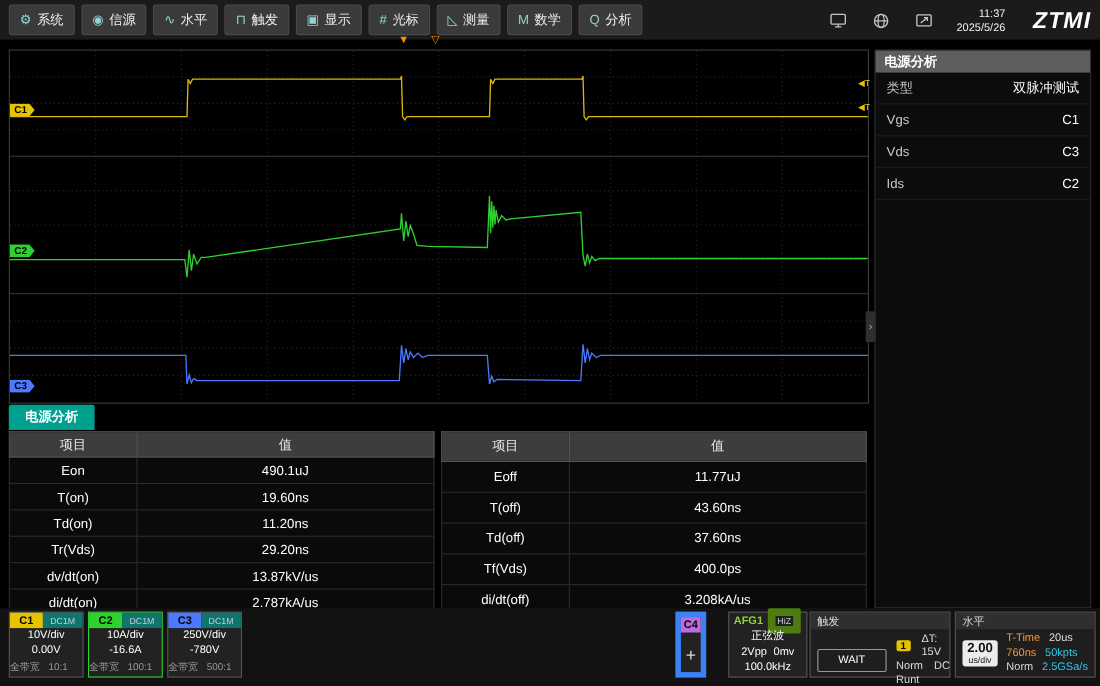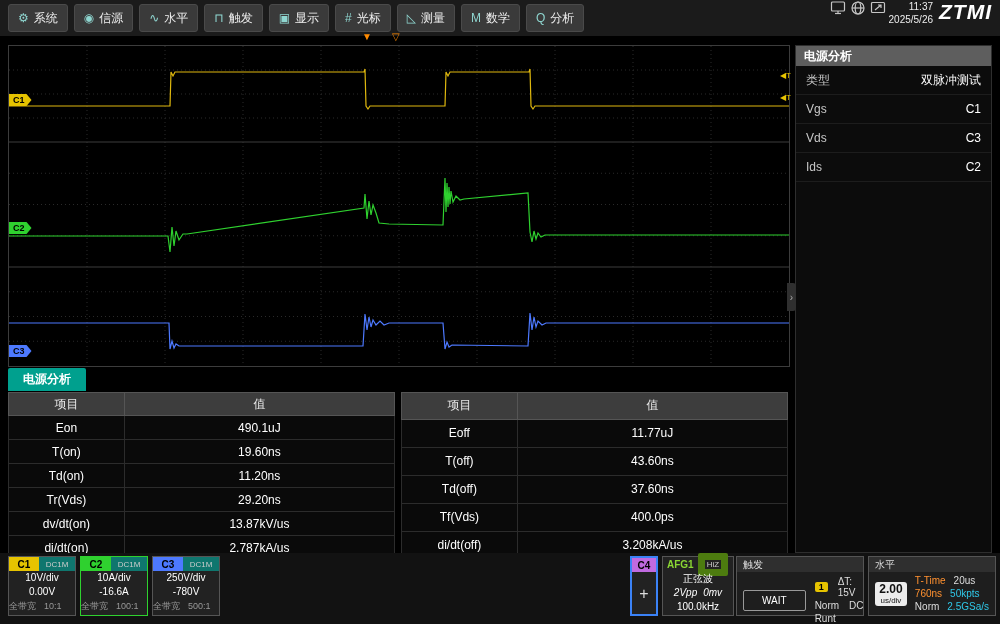--- a/index.html
+++ b/index.html
@@ -5,21 +5,21 @@
   html,body{margin:0;padding:0;background:#000;}
   body{width:1000px;height:624px;position:relative;overflow:hidden;
        font-family:"Liberation Sans",sans-serif;color:#fff;}
 
   
   .topbar{position:absolute;left:0;top:0;width:1000px;height:36px;background:#1b1b1b;
           display:flex;align-items:center;gap:6px;padding-left:8px;box-sizing:border-box;}
   .tb-btn{height:26px;background:#3a3a3a;border:1px solid #4a4a4a;border-radius:3px;
           display:flex;align-items:center;gap:5px;padding:0 9px;font-size:12px;color:#eee;cursor:pointer;}
   .tb-btn .ic{color:#8fd6d0;font-size:12px;}
-  .topright{position:absolute;right:8px;top:0;height:37px;display:flex;align-items:flex-start;gap:2px;}
+  .topright{position:absolute;right:8px;top:0;height:37px;display:flex;align-items:center;gap:21px;}
   .sm-ic{width:18px;height:16px;}
   .sm-ic svg{stroke:#c6c6c6;fill:none;stroke-width:1.2;}
   .clock{text-align:right;font-size:10px;line-height:1.3;color:#eee;}
   .logo{font-size:21px;font-weight:bold;font-style:italic;letter-spacing:1px;color:#fff;margin-left:4px;}
 
   
   .tmark{position:absolute;top:32px;font-size:10px;color:#ff8a00;line-height:1;}
 
   
   .plot{position:absolute;left:8px;top:45px;width:780px;height:320px;background:#000;
@@ -55,28 +55,28 @@
   
   .bottombar{position:absolute;left:0;top:553px;width:1000px;height:71px;background:#121212;}
   .chbox{position:absolute;top:3px;width:68px;height:60px;background:#222;border:1px solid #555;box-sizing:border-box;}
   .chbox.selected{border-color:#2fd12f;}
   .chbox .hd{display:flex;height:14px;}
   .chbox .nm{width:30px;display:flex;align-items:center;justify-content:center;font-weight:bold;color:#000;font-size:10px;}
   .nm-c1{background:#e6c300;} .nm-c2{background:#2fd12f;} .nm-c3{background:#4d79ff;}
   .chbox .cp{flex:1;display:flex;align-items:center;justify-content:center;background:#0f766e;color:#ccc;font-size:8px;}
   .ln{text-align:center;line-height:14px;font-size:10px;color:#fff;}
   .bwln{display:flex;justify-content:flex-start;gap:8px;color:#999;font-size:9px;line-height:14px;}
-  .c4box{position:absolute;left:630px;top:3px;width:28px;height:60px;border:2px solid #3b82f6;background:#222;box-sizing:border-box;}
+  .c4box{position:absolute;left:614px;top:3px;width:28px;height:60px;border:5px solid #3b82f6;background:#222;box-sizing:border-box;}
   .c4box .hd{height:14px;background:#c06ae0;color:#000;font-weight:bold;font-size:10px;display:flex;align-items:center;justify-content:center;}
   .c4box .plus{height:44px;display:flex;align-items:center;justify-content:center;color:#ddd;font-size:16px;}
   .afgbox{position:absolute;left:662px;top:3px;width:72px;height:60px;border:1px solid #555;background:#222;box-sizing:border-box;}
   .afgbox .hd{display:flex;align-items:center;gap:4px;padding:1px 4px;height:13px;}
   .afg-name{color:#8ad633;font-weight:bold;font-size:10px;}
   .hiz{border:7px solid #4d7c0f;color:#ccc;font-size:8px;padding:0 2px;border-radius:2px;}
-  .twoln{display:flex;justify-content:center;gap:6px;font-size:10px;line-height:14px;color:#fff;font-style:italic;}
+  .twoln{display:flex;justify-content:center;gap:6px;font-size:10px;line-height:14px;color:#fff;}
   .bigbox{position:absolute;top:3px;height:60px;border:1px solid #555;background:#1e1e1e;box-sizing:border-box;}
   .boxhd{height:15px;background:#2f2f2f;color:#ddd;font-size:10px;display:flex;align-items:center;padding:0 6px;}
   .trg-body{display:flex;align-items:center;padding:4px 6px;gap:9px;}
   .wait{border:1px solid #999;color:#fff;font-size:10px;padding:4px 18px;border-radius:2px;}
   .trg-col{display:flex;flex-direction:column;gap:2px;font-size:10px;color:#ddd;}
   .trg-row{display:flex;align-items:center;gap:10px;}
   .src1{background:#e6c300;color:#000;font-weight:bold;padding:0 4px;border-radius:2px;font-size:9px;}
   .hz-body{display:flex;align-items:center;gap:8px;padding:3px 6px;}
   .hz-scale{width:36px;height:24px;background:#ececec;border-radius:3px;display:flex;flex-direction:column;
             align-items:center;justify-content:center;color:#111;}

